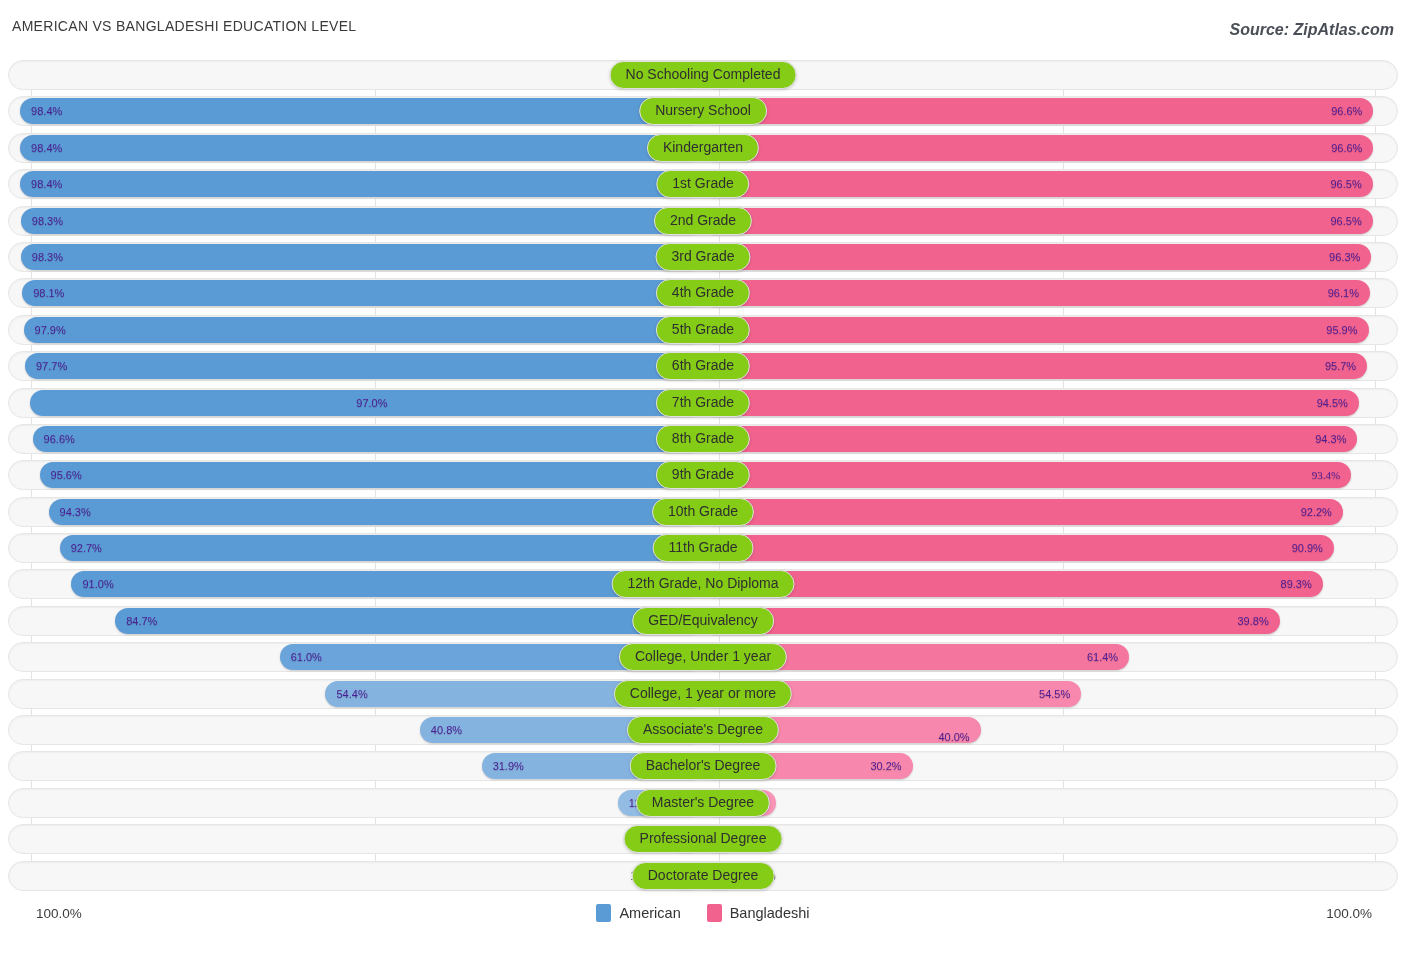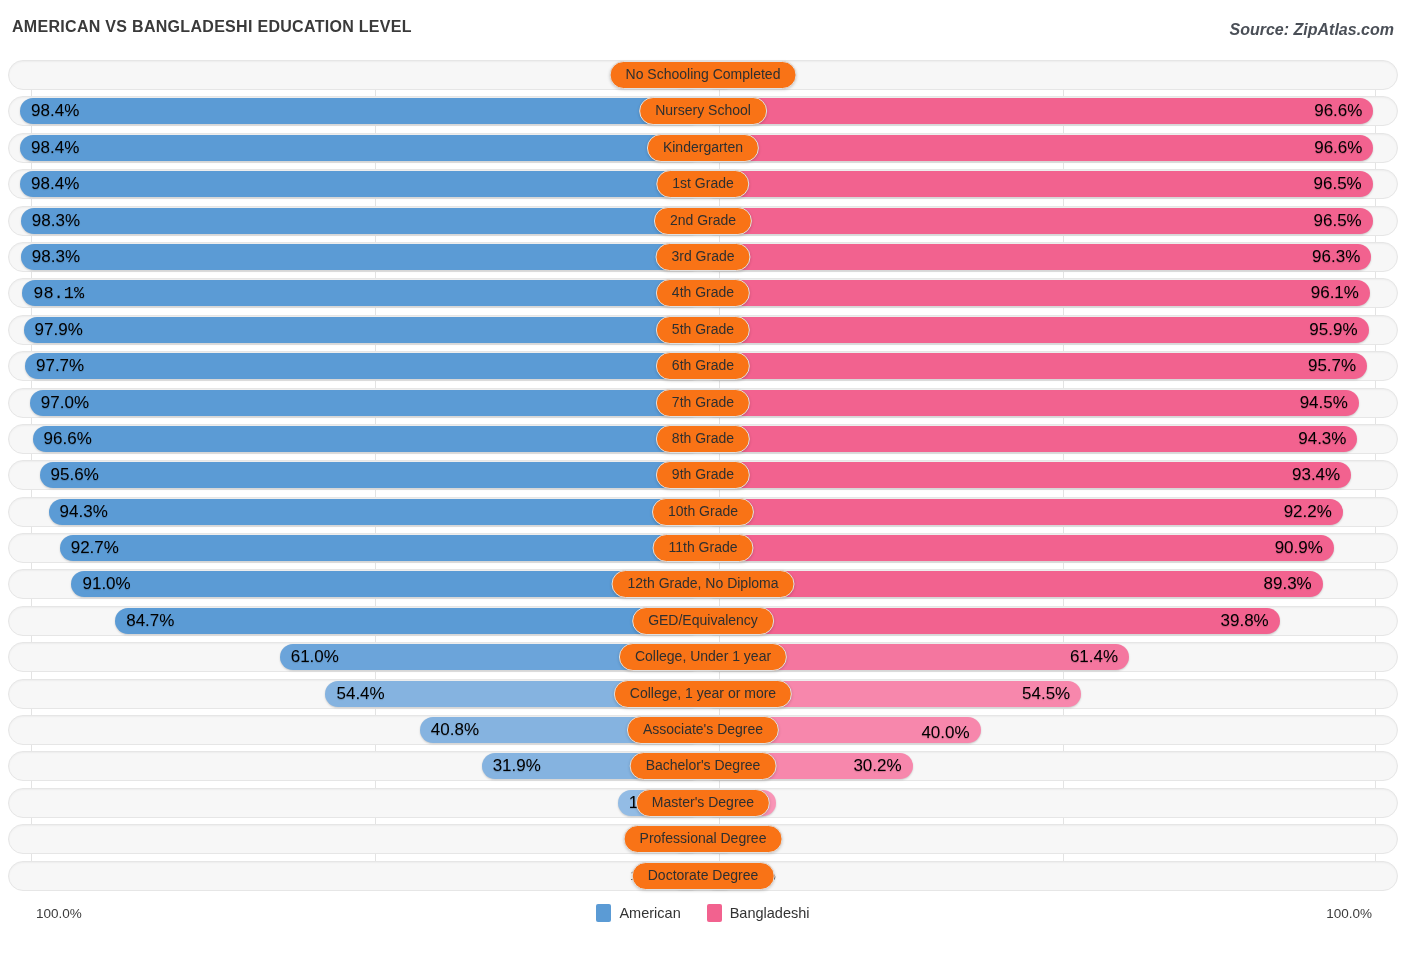--- a/index.html
+++ b/index.html
@@ -18,22 +18,22 @@
 
   
   .header {
     position: relative;
     height: 56px;
   }
   .title {
     position: absolute;
     left: 12px;
     top: 18px;
-    font-size: 16px;
-    font-weight: 700;
+    font-size: 14px;
+    font-weight: 400;
     letter-spacing: .3px;
     color: #3a3a3a;
     white-space: nowrap;
   }
   .source {
     position: absolute;
     right: 12px;
     top: 21px;
     font-size: 16px;
     font-style: italic;
@@ -97,22 +97,22 @@
     border-radius: 13px;
     box-shadow: 0 1px 2px rgba(0,0,0,0.18);
     display: flex;
     align-items: center;
     box-sizing: border-box;
   }
   .bar.left  { right: 0; justify-content: flex-start; padding-left: 11px; }
   .bar.right { left: 0;  justify-content: flex-end;   padding-right: 11px; }
 
   .bar .inval {
-    font-size: 17px;
-    color: #000000;
+    font-size: 11px;
+    color: #4c1d95;
     white-space: nowrap;
     text-shadow: 0 1px 1px rgba(0,0,0,0.18);
   }
 
   .outval {
     position: absolute;
     top: 0;
     height: 26px;
     line-height: 26px;
     font-size: 13.5px;
@@ -121,21 +121,21 @@
   }
   .outval.left  { text-align: right; }
   .outval.right { text-align: left; }
 
   
   .pill {
     position: absolute;
     left: 50%;
     top: 50%;
     transform: translate(-50%, -50%);
-    background: #f97316;
+    background: #84cc16;
     border: 1px solid #e0e0e0;
     border-radius: 14px;
     height: 26px;
     line-height: 25px;
     padding: 0 15px;
     font-size: 14px;
     color: #2f2f2f;
     white-space: nowrap;
     box-shadow: 0 1px 3px rgba(0,0,0,0.17);
     z-index: 5;
@@ -270,21 +270,21 @@
         </div>
         <div class="half right">
           <div class="bar right" style="width: 668.322px; background: rgb(242, 98, 143);">
             <span class="inval">96.3%</span>
           </div>
         </div>
         <div class="pill">3rd Grade</div>
       </div>
       <div class="row">
         <div class="half left">
-          <div class="bar left" style="width: 680.814px; background: rgb(91, 155, 213); font-family: Liberation Mono, monospace;">
+          <div class="bar left" style="width: 680.814px; background: rgb(91, 155, 213);">
             <span class="inval">98.1%</span>
           </div>
         </div>
         <div class="half right">
           <div class="bar right" style="width: 666.934px; background: rgb(242, 98, 143);">
             <span class="inval">96.1%</span>
           </div>
         </div>
         <div class="pill">4th Grade</div>
       </div>
@@ -309,21 +309,21 @@
         </div>
         <div class="half right">
           <div class="bar right" style="width: 664.158px; background: rgb(242, 98, 143);">
             <span class="inval">95.7%</span>
           </div>
         </div>
         <div class="pill">6th Grade</div>
       </div>
       <div class="row">
         <div class="half left">
-          <div class="bar left" style="width: 673.18px; background: rgb(91, 155, 213);">
+          <div class="bar left" style="width: 673.18px; background: rgb(91, 155, 213); justify-content: center;">
             <span class="inval">97.0%</span>
           </div>
         </div>
         <div class="half right">
           <div class="bar right" style="width: 655.83px; background: rgb(242, 98, 143);">
             <span class="inval">94.5%</span>
           </div>
         </div>
         <div class="pill">7th Grade</div>
       </div>
@@ -340,21 +340,21 @@
         </div>
         <div class="pill">8th Grade</div>
       </div>
       <div class="row">
         <div class="half left">
           <div class="bar left" style="width: 663.464px; background: rgb(91, 155, 213);">
             <span class="inval">95.6%</span>
           </div>
         </div>
         <div class="half right">
-          <div class="bar right" style="width: 648.196px; background: rgb(242, 98, 143);">
+          <div class="bar right" style="width: 648.196px; background: rgb(242, 98, 143); font-family: Liberation Serif, serif;">
             <span class="inval">93.4%</span>
           </div>
         </div>
         <div class="pill">9th Grade</div>
       </div>
       <div class="row">
         <div class="half left">
           <div class="bar left" style="width: 654.442px; background: rgb(91, 155, 213);">
             <span class="inval">94.3%</span>
           </div>

